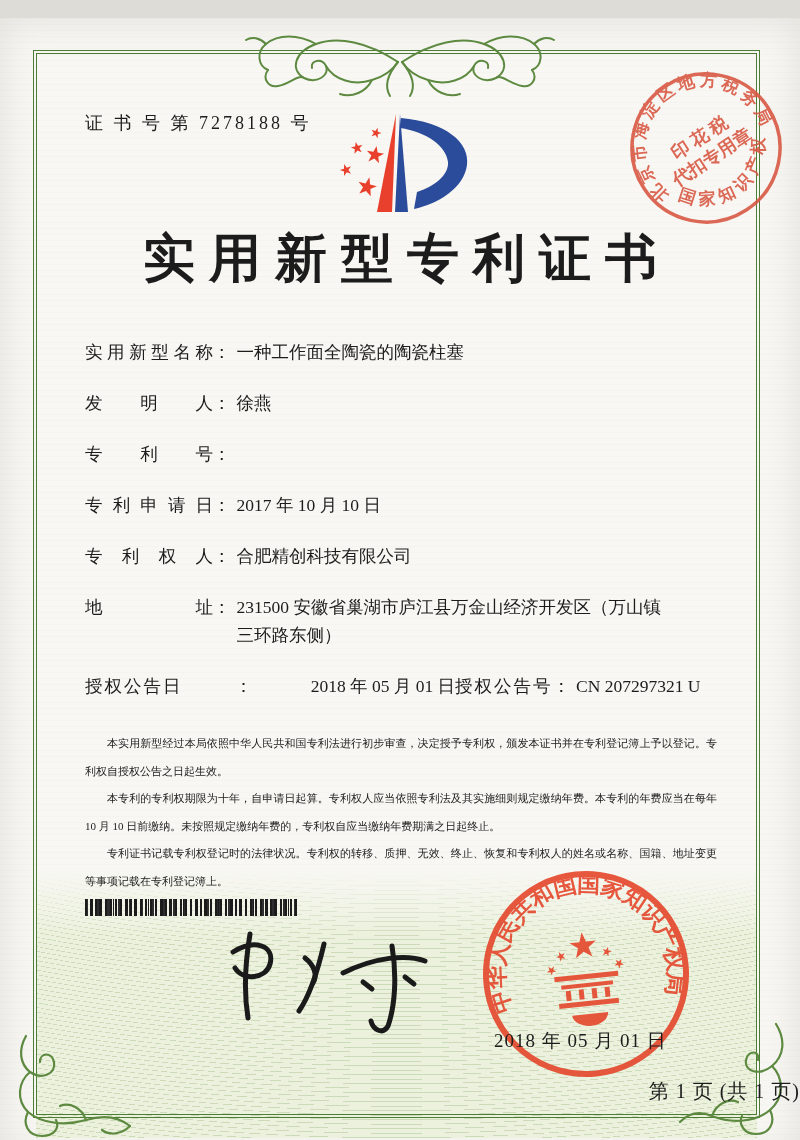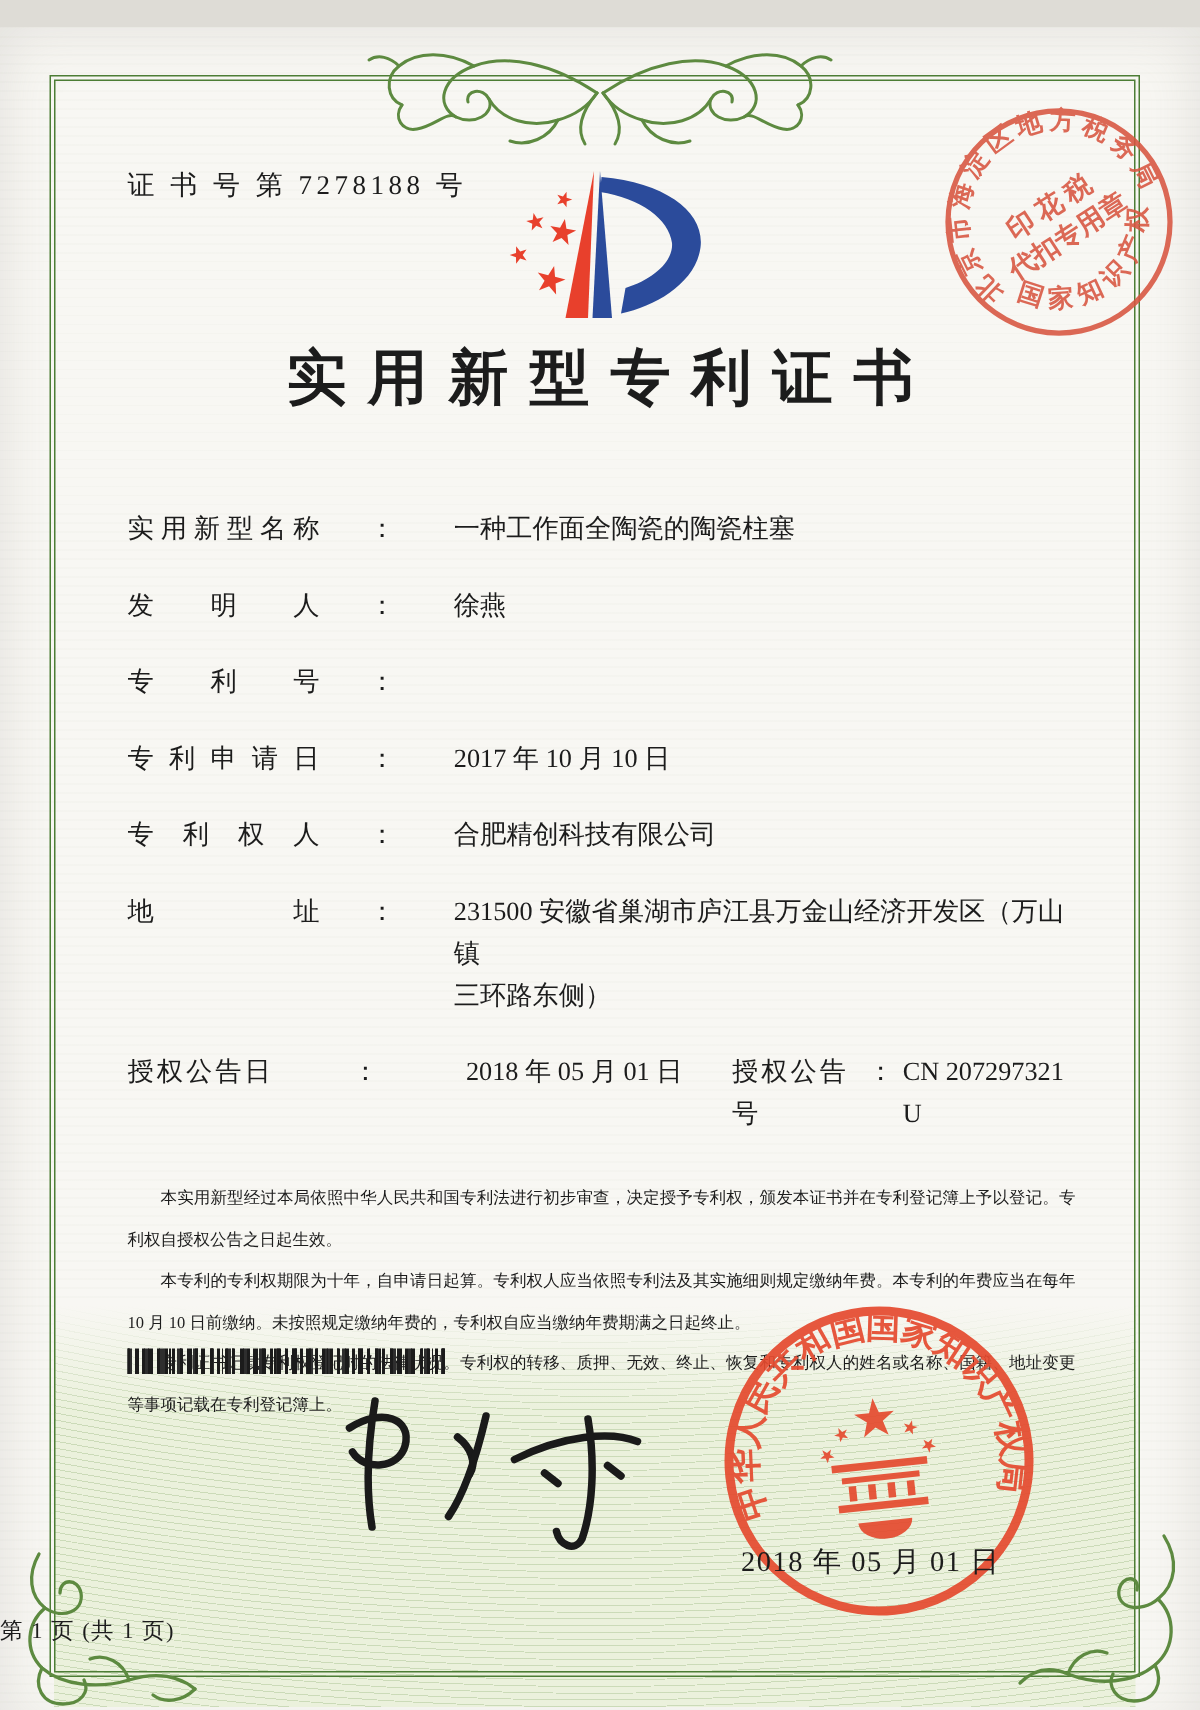--- a/index.html
+++ b/index.html
@@ -27,24 +27,24 @@
   .wave-fade{
     position:absolute; left:0; top:0; width:100%; height:70px;
     background:linear-gradient(180deg,#f8f7f3 0%, rgba(248,247,243,0) 100%);
   }
   .cert-number{
     position:absolute; left:85px; top:93px; font-size:18px; letter-spacing:3px; z-index:2;
   }
   .logo{ position:absolute; left:330px; top:90px; width:150px; height:110px; z-index:2;}
   .title{
     position:absolute; left:0; top:206px; width:800px; text-align:center;
-    font-size:40px; font-weight:bold; letter-spacing:14px; text-indent:14px; z-index:2;
+    font-size:52px; font-weight:bold; letter-spacing:14px; text-indent:14px; z-index:2;
   }
   .content{ position:absolute; left:85px; top:320px; width:632px; z-index:2; font-size:17.5px; line-height:28px;}
-  .row{ display:flex; margin-bottom:23px;gap:33px; }
+  .row{ display:flex; margin-bottom:23px; }
   .flabel{ width:128px; text-align-last:justify; text-align:justify; flex:none; }
   .fcolon{ flex:none; margin-right:6px;}
   .fvalue{ flex:1; }
   .addr-lines{ display:block; }
   .grant-row{ display:flex; margin-bottom:0; }
   .grant-left{ display:flex; width:370px; flex:none;justify-content:space-between;}
   .grant-right{ display:flex; flex:1;}
   .grant-right .flabel2, .grant-left .flabel2{ letter-spacing:2px; }
   .paragraphs{ margin-top:30px; font-size:11px; line-height:27.5px; text-align:justify;}
   .paragraphs p{ margin:0; text-indent:2em; }
@@ -57,21 +57,21 @@
   }
   .signer{
     position:absolute; left:88px; top:935px; z-index:2;
     font-family:"Liberation Sans","DejaVu Sans",sans-serif; font-size:19px; line-height:37px; letter-spacing:2px;
   }
   .signature{ position:absolute; left:195px; top:898px; width:250px; height:125px; z-index:2;}
   .seal{ position:absolute; left:480px; top:850px; width:212px; height:212px; z-index:3; transform:rotate(-6deg); opacity:.92;}
   .seal-date{ position:absolute; left:494px; top:1010px; font-size:19px; letter-spacing:1px; z-index:4;}
   .tax-stamp{ position:absolute; left:624px; top:48px; width:164px; height:164px; z-index:3; transform:rotate(-33deg); opacity:.88;}
   .footer{
-    position:absolute; left:0; top:1060px; width:800px; text-align:left; font-size:15px; z-index:2; letter-spacing:1px;
+    position:absolute; left:0; top:1060px; width:800px; text-align:right; font-size:20px; z-index:2; letter-spacing:1px;
   }
   .ornament{ position:absolute; z-index:1; }
   .orn-top{ left:238px; top:6px; width:324px; height:84px; }
   .orn-bl{ left:8px; top:1012px; width:135px; height:118px; }
   .orn-br{ left:676px; top:998px; width:118px; height:128px; }
 </style>
 </head>
 <body>
 
 <div class="page">

